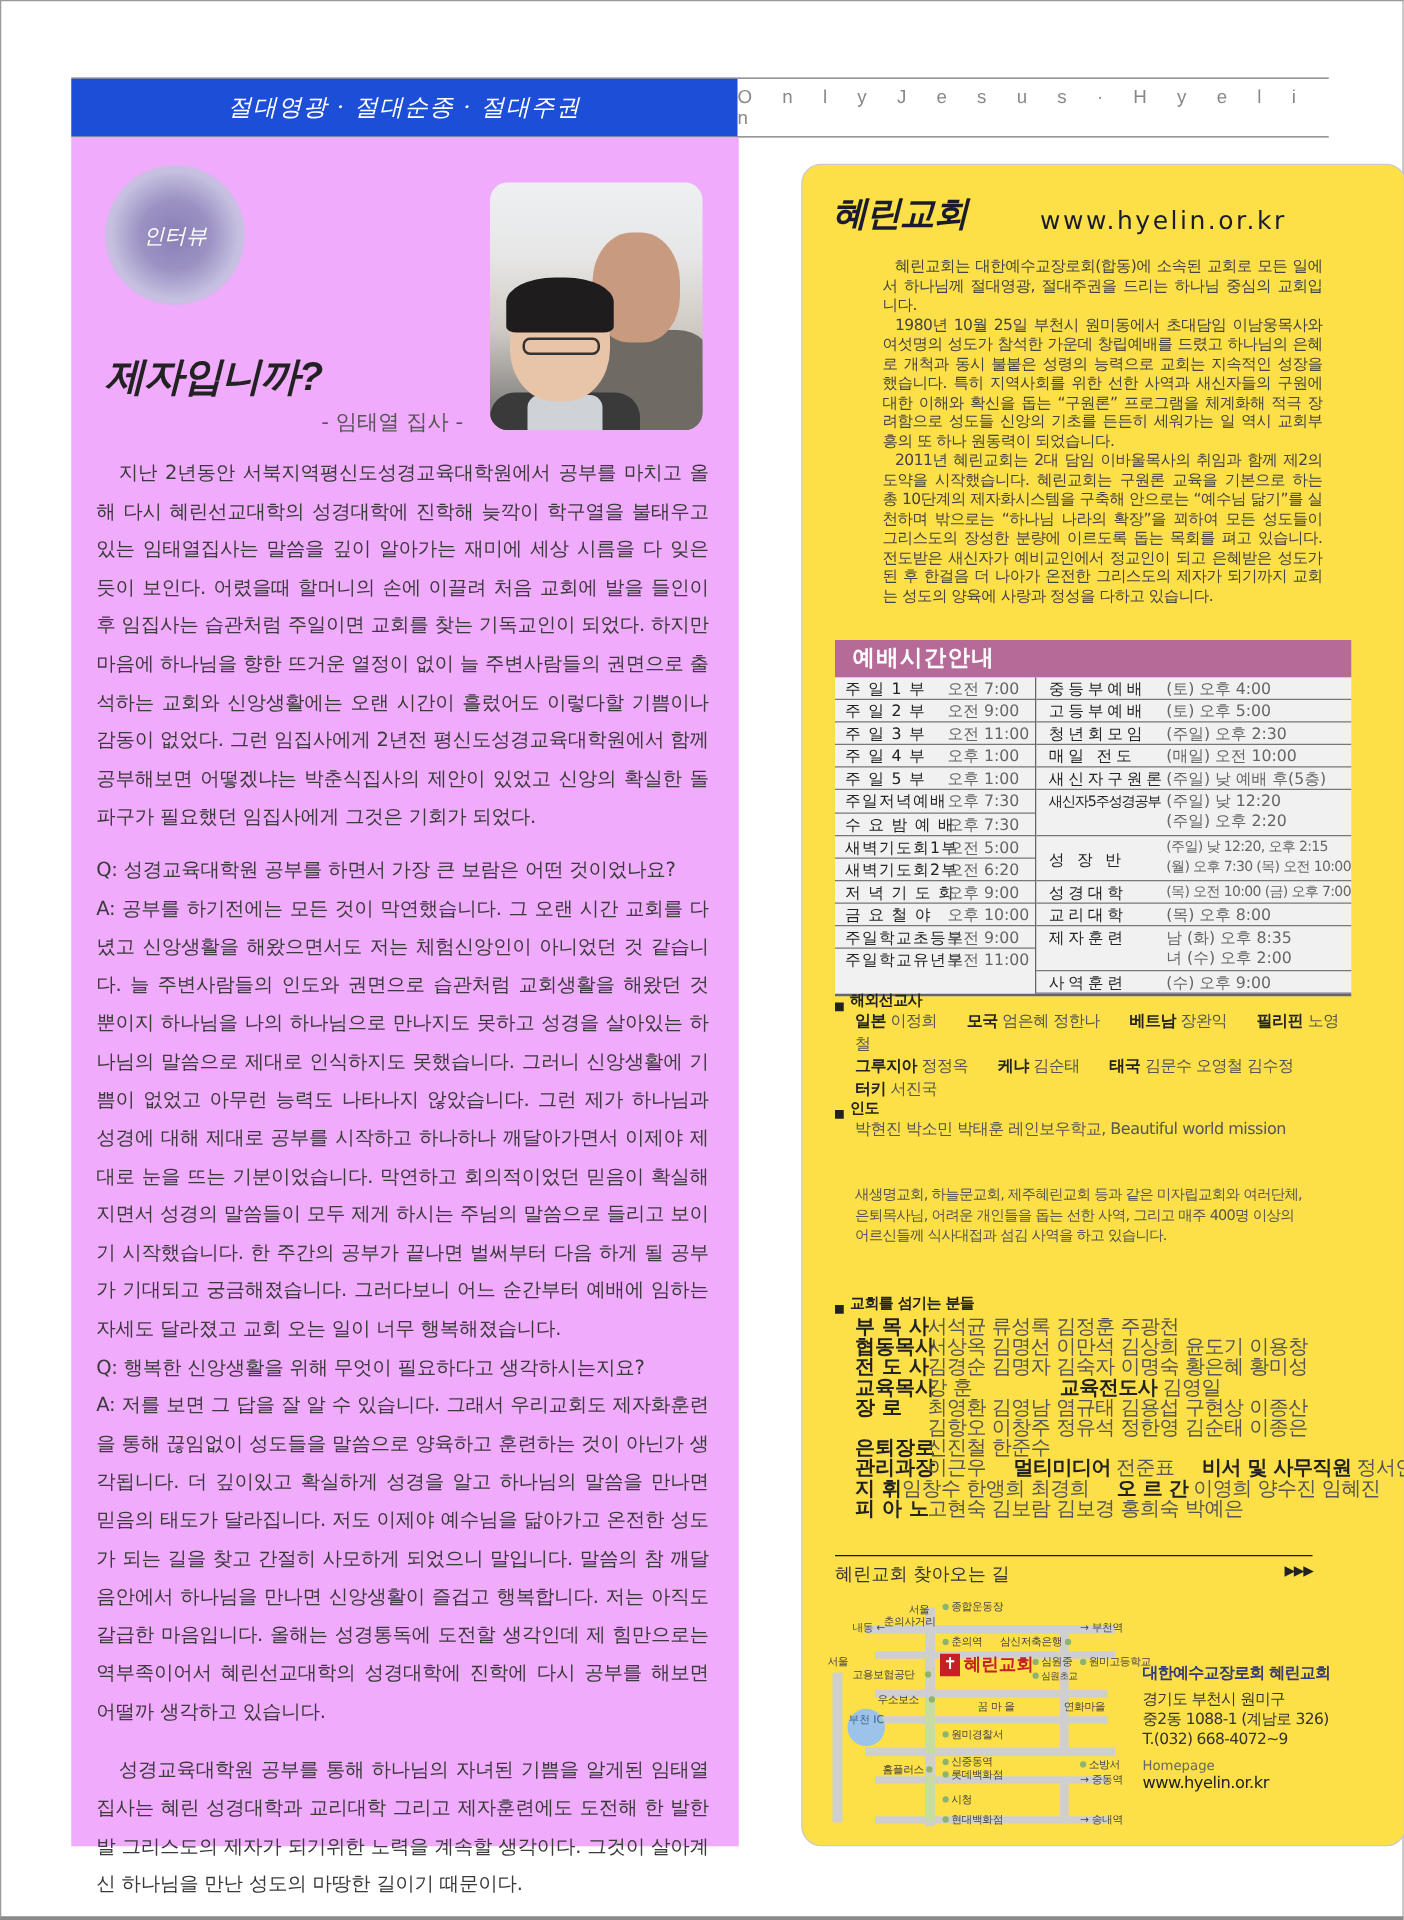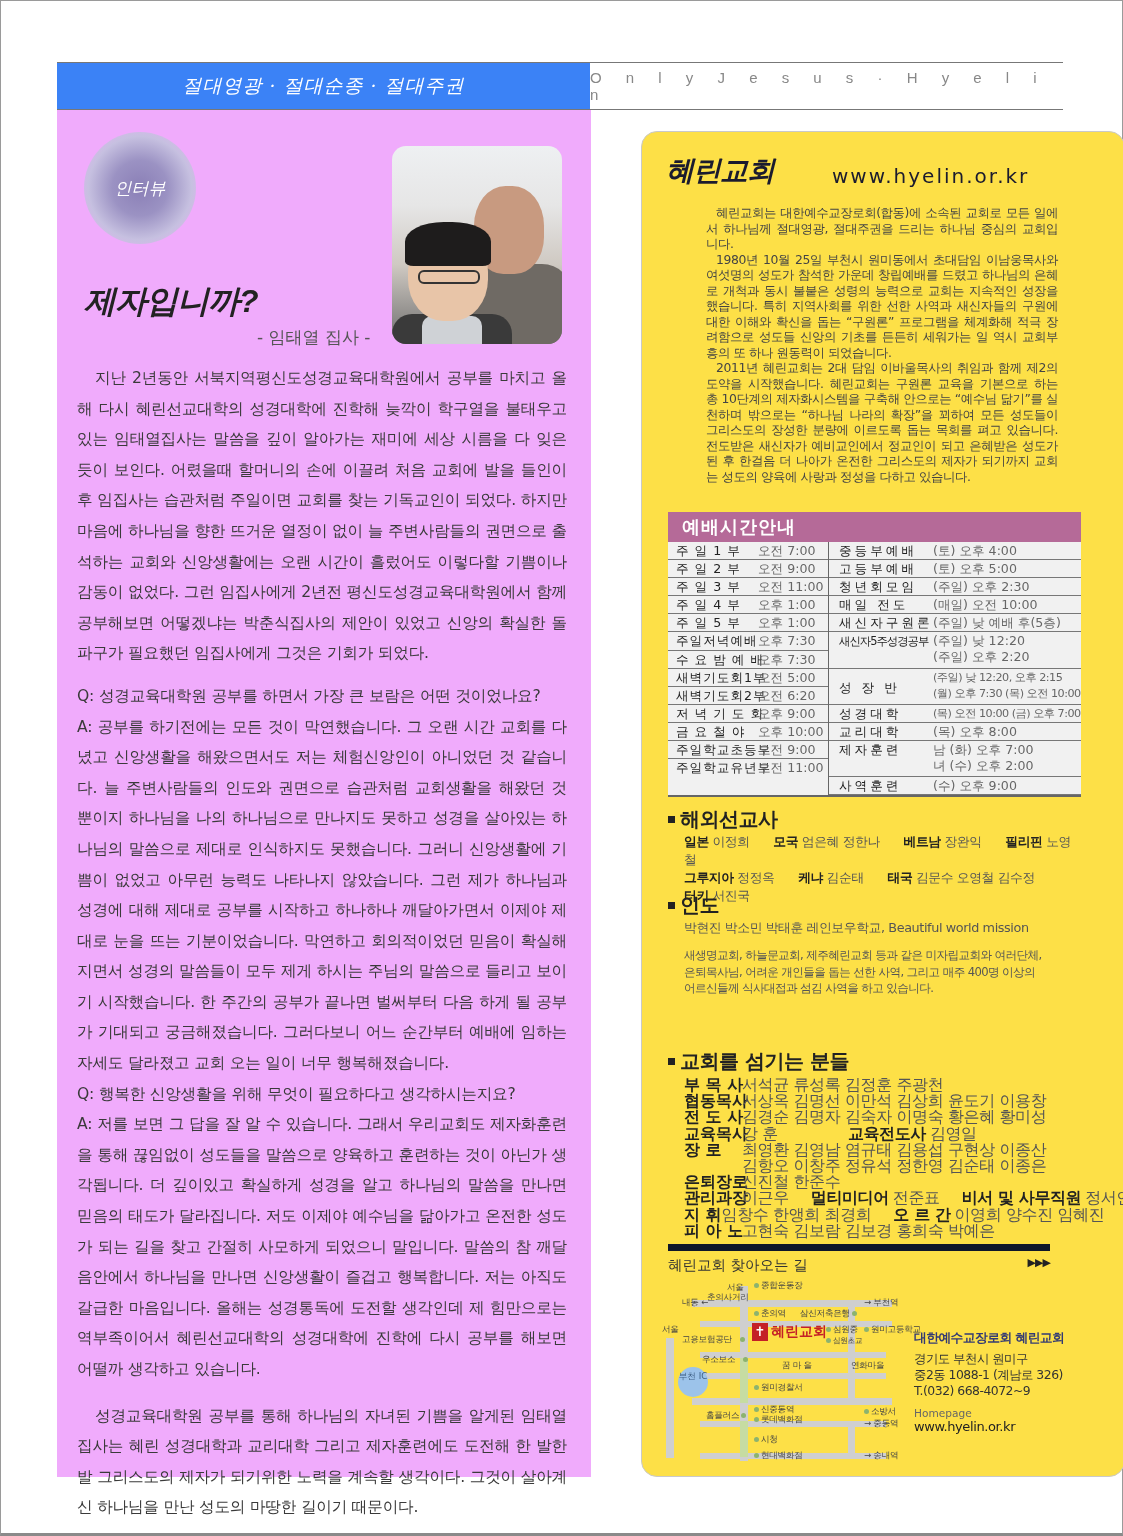--- a/index.html
+++ b/index.html
@@ -2,21 +2,21 @@
 <html><head>
 <meta charset="utf-8">
 <style>
   * { box-sizing: border-box; margin: 0; padding: 0; }
   html, body { width: 1123px; height: 1536px; background: #ffffff; overflow: hidden; }
   body { position: relative; font-family: "DejaVu Sans", "Liberation Sans", sans-serif; color: #333; }
   .page-frame { position: absolute; left: 0; top: 0; width: 1123px; height: 1536px; border: 1px solid #9a9a9a; border-bottom: 3px solid #8a8a8a; }
 
   
   .header { position: absolute; left: 57px; top: 62px; width: 1006px; height: 48px; border-top: 1px solid #777; border-bottom: 1px solid #777; }
-  .header-left { position: absolute; left: 0; top: 0; width: 533px; height: 46px; background: #3b82f6; color: #fff; display: flex; align-items: center; justify-content: center; font-size: 19px; font-family: "DejaVu Serif", serif; letter-spacing: 1px; font-style: italic; }
+  .header-left { position: absolute; left: 0; top: 0; width: 533px; height: 46px; background: #1d4ed8; color: #fff; display: flex; align-items: center; justify-content: center; font-size: 19px; font-family: "DejaVu Serif", serif; letter-spacing: 1px; font-style: italic; }
   .header-right { position: absolute; left: 533px; top: 0; width: 473px; height: 46px; display: flex; align-items: center; justify-content: center; color: #888; font-size: 15px; letter-spacing: 10px; font-family: "Liberation Sans", sans-serif; }
 
   
   .left-col { position: absolute; left: 57px; top: 110px; width: 534px; height: 1367px; background: #f0abfc; }
   .badge { position: absolute; left: 27px; top: 22px; width: 112px; height: 112px; border-radius: 50%; background: radial-gradient(circle, #8a7fb6 0%, #9b92c3 35%, #c6c0e0 65%, rgba(243,247,252,0) 100%); display: flex; align-items: center; justify-content: center; color: #fff; font-size: 17px; font-style: italic; }
   .title { position: absolute; left: 27px; top: 170px; font-size: 32px; font-style: italic; font-weight: bold; color: #222; letter-spacing: -1px; font-family: "Liberation Sans", sans-serif; }
   .byline { position: absolute; left: 200px; top: 216px; font-size: 17px; color: #555; }
   .photo { position: absolute; left: 335px; top: 36px; width: 170px; height: 198px; border-radius: 14px; overflow: hidden; background: linear-gradient(180deg, #eef0f2 0%, #e6e6e6 30%, #cfc9c2 60%, #6d6d6d 100%); }
   .photo .man-head { position: absolute; left: 82px; top: 40px; width: 70px; height: 88px; border-radius: 45% 45% 42% 42%; background: #c89a80; }
   .photo .man-body { position: absolute; left: 60px; top: 118px; width: 120px; height: 100px; border-radius: 30px 30px 0 0; background: #6f6a64; }
@@ -50,31 +50,31 @@
   .sch-name { width: 90px; padding-left: 8px; color: #222; letter-spacing: 1px; }
   .sch-col.r .sch-name { width: 104px; padding-left: 10px; letter-spacing: 3px; }
   .sch-time { color: #666; }
   .sch-row.tall2 { height: 36.2px; }
   .sch-row.tall2 .sch-time { line-height: 16px; padding-top: 1px; }
   .sch-row.tall2 .sch-name { line-height: 16px; padding-top: 1px; }
   .sch-row.tall2c .sch-name { line-height: 36px; }
   .sch-row.noborder { border-bottom: none; }
 
   .section { position: absolute; left: 26px; width: 410px; }
-  .section-title { font-size: 20px; font-weight: bold; color: #222; display: flex; align-items: center; letter-spacing: -0.5px; margin-top: 14px; }
+  .section-title { font-size: 12px; font-weight: bold; color: #222; display: flex; align-items: flex-end; letter-spacing: -0.5px; }
   .section-title .sq { width: 7px; height: 7px; background: #222; margin-right: 5px; display: inline-block; }
   .section-body { padding-left: 16px; font-size: 12.8px; line-height: 18px; color: #555; letter-spacing: -0.4px; }
   .section-body b { color: #222; font-weight: bold; }
   .mission-line span { margin-right: 10px; }
 
   .staff-row { display: flex; font-size: 16px; line-height: 16.2px; color: #555; letter-spacing: -0.4px; white-space: nowrap; }
   .staff-role { width: 58px; color: #222; font-weight: bold; letter-spacing: 0; }
   .staff-names b { color: #222; margin: 0 4px 0 22px; }
 
-  .directions-head { position: absolute; left: 26px; top: 1112px; width: 382px; border-top: 7px solid #0f172a; padding-top: 5px; font-size: 14.5px; color: #333; display: flex; justify-content: space-between; }
+  .directions-head { position: absolute; left: 26px; top: 1112px; width: 382px; border-top: 1px solid #0f172a; padding-top: 5px; font-size: 14.5px; color: #333; display: flex; justify-content: space-between; }
   .directions-head .arrows { font-size: 11px; letter-spacing: -1px; color: #222; }
 
   .map { position: absolute; left: 10px; top: 1144px; width: 255px; height: 192px; }
   .map .road { position: absolute; background: #cfcfcf; }
   .map .lbl { position: absolute; font-size: 8.6px; color: #444; white-space: nowrap; letter-spacing: -0.3px; }
   .map .dot { display: inline-block; width: 5px; height: 5px; background: #8cb36f; border-radius: 50%; margin: 0 2px; vertical-align: middle; }
   .map .church-mark { position: absolute; left: 100px; top: 47px; display: flex; align-items: center; font-size: 14px; font-weight: bold; color: #c42026; }
   .map .cross { width: 16px; height: 18px; background: #c42026; color: #fff; font-size: 13px; line-height: 18px; text-align: center; margin-right: 3px; }
   .map .ic { position: absolute; left: 26px; top: 91px; width: 30px; height: 30px; background: #9cc3ea; border-radius: 50%; font-size: 8.6px; color: #3d5f84; text-align: center; line-height: 11px; padding-top: 4px; }
   .map .overpass { position: absolute; background: #c6dca2; }
@@ -222,21 +222,21 @@
         <div class="sch-row">
             <span class="sch-name">성경대학</span>
             <span class="sch-time" style="font-size:11.2px;letter-spacing:-0.5px;">(목) 오전 10:00 (금) 오후 7:00</span>
           </div>
         <div class="sch-row">
             <span class="sch-name">교리대학</span>
             <span class="sch-time">(목) 오후  8:00</span>
           </div>
         <div class="sch-row tall2">
             <span class="sch-name">제자훈련</span>
-            <span class="sch-time"><span>남 (화) 오후 7:00</span><br><span>녀 (수) 오후 2:00</span></span>
+            <span class="sch-time"><span>남 (화) 오후 8:35</span><br><span>녀 (수) 오후 2:00</span></span>
           </div>
         <div class="sch-row noborder">
             <span class="sch-name">사역훈련</span>
             <span class="sch-time">(수) 오후 9:00</span>
           </div>
       </div>
     </div>
   </div>
 
   <div class="section" style="top:660px;">

